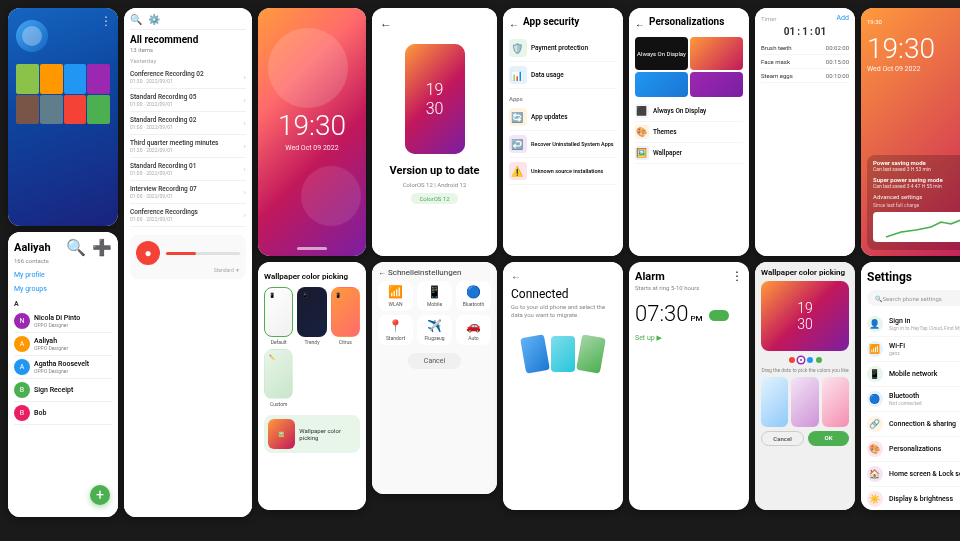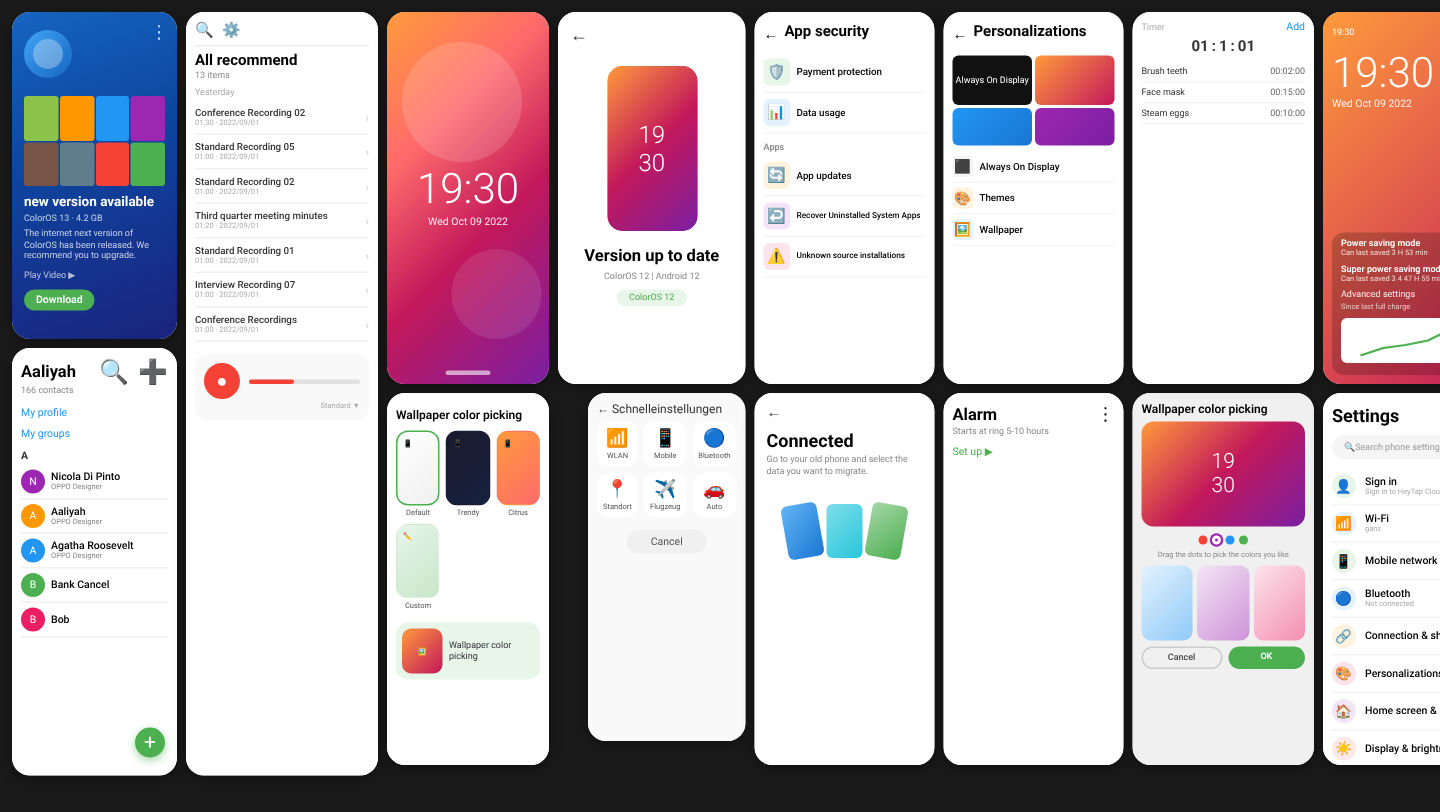--- a/index.html
+++ b/index.html
@@ -52,21 +52,21 @@
     .col4 .screen { height: 509px; }
 
     
     .col5 { width: 120px; }
     .col5 .screen { height: 509px; }
 
     
     .col6 { width: 120px; }
 
     
-    .col7 { width: 121px; }
+    .col7 { width: 100px; }
 
     
     .col8 { width: 130px; }
 
     
     .new-version-screen {
       background: linear-gradient(160deg, #1565c0 0%, #0d47a1 40%, #1a237e 100%);
       color: white;
       padding: 8px;
       height: 100%;
@@ -348,20 +348,21 @@
     .preview-img:nth-child(2) { background: linear-gradient(135deg, #333, #555); }
     .preview-img:nth-child(3) { background: #2196f3; }
     .preview-img.aod { background: #111; display: flex; align-items: center; justify-content: center; color: white; font-size: 6px; }
 
     
     .alarm-screen {
       background: #fff;
       height: 100%;
       padding: 6px;
       overflow: hidden;
+      border-radius: 15px;
     }
     .alarm-screen h2 { font-size: 11px; font-weight: 700; margin: 2px 0 1px; }
     .alarm-screen .alarm-sub { font-size: 6px; color: #888; margin-bottom: 6px; }
     .alarm-time { font-size: 22px; font-weight: 300; margin: 4px 0; }
     .alarm-period { font-size: 8px; font-weight: 500; vertical-align: super; }
     .alarm-toggle { 
       width: 20px; height: 11px; background: #4caf50; 
       border-radius: 6px; display: inline-block;
       position: relative; margin-left: 4px;
     }
@@ -501,21 +502,21 @@
     
     .connected-screen {
       background: #fff;
       height: 100%;
       padding: 8px;
       display: flex;
       flex-direction: column;
       overflow: hidden;
     }
     .connected-screen .back { font-size: 10px; color: #333; margin-bottom: 6px; }
-    .connected-screen h2 { font-size: 12px; font-weight: 700; margin-bottom: 2px; }
+    .connected-screen h2 { font-size: 12px; font-weight: 400; margin-bottom: 2px; }
     .connected-screen p { font-size: 6px; color: #888; margin-bottom: 8px; line-height: 1.4; }
     .transfer-icon {
       display: flex;
       gap: 4px;
       justify-content: center;
       margin: 8px 0;
     }
     .transfer-card {
       width: 24px;
       height: 36px;
@@ -564,29 +565,20 @@
         <div class="photo-grid">
           <div class="photo-cell"></div>
             <div class="photo-cell"></div>
           <div class="photo-cell"></div>
             <div class="photo-cell"></div>
           <div class="photo-cell"></div>
             <div class="photo-cell"></div>
           <div class="photo-cell"></div>
             <div class="photo-cell"></div>
         </div>
-        <div style="margin-top:6px;">
-          <h2>new version available</h2>
-          <p>ColorOS 13 · 4.2 GB</p>
-          <p>The internet next version of ColorOS has been released. We recommend you to upgrade.</p>
-          <div style="display:flex;gap:6px;align-items:center;margin-top:4px;">
-            <span style="font-size:6px;color:rgba(255,255,255,0.7);">Play Video ▶</span>
-          </div>
-          <div class="download-btn">Download</div>
-        </div>
       </div>
     </div>
 
     <div class="screen" style="height:285px;position:relative;">
       <div class="contacts-screen">
         <div style="display:flex;justify-content:space-between;align-items:center;">
           <h2>Aaliyah</h2>
           <div style="display:flex;gap:6px;">
             <span>🔍</span>
             <span>➕</span>
@@ -613,21 +605,21 @@
         <div class="contact-item">
           <div class="contact-avatar" style="background:#2196f3;">A</div>
           <div class="contact-info">
             <div class="name">Agatha Roosevelt</div>
             <div class="role">OPPO Designer</div>
           </div>
         </div>
         <div class="contact-item">
           <div class="contact-avatar" style="background:#4caf50;">B</div>
           <div class="contact-info">
-            <div class="name">Bank Cancel</div>
+            <div class="name">Sign Receipt</div>
           </div>
         </div>
         <div class="contact-item">
           <div class="contact-avatar" style="background:#e91e63;">B</div>
           <div class="contact-info">
             <div class="name">Bob</div>
           </div>
         </div>
         <div class="fab-btn">+</div>
       </div>
@@ -769,21 +761,21 @@
         <div class="back-arrow">←</div>
         <div class="mini-phone-preview">
           <div style="position:absolute;inset:0;background:linear-gradient(135deg,#ff9a3c 0%,#c2185b 50%,#7b1fa2 100%);border-radius:10px;"></div>
           <div style="position:relative;font-size:16px;font-weight:300;">19<br>30</div>
         </div>
         <h2>Version up to date</h2>
         <p>ColorOS 12 | Android 12</p>
         <div class="version-badge">ColorOS 12</div>
       </div>
     </div>
-    <div class="screen" style="height:232px;margin-left:20px;">
+    <div class="screen" style="height:232px;">
       <div class="schnell-screen">
         <div class="schnell-back">← Schnelleinstellungen</div>
         <div class="schnell-grid">
           <div class="schnell-item">
             <span class="schnell-icon">📶</span>
             <span>WLAN</span>
           </div>
           <div class="schnell-item">
             <span class="schnell-icon">📱</span>
             <span>Mobile</span>
@@ -910,20 +902,25 @@
       </div>
     </div>
 
     <div class="screen" style="height:248px;">
       <div class="alarm-screen">
         <div style="display:flex;justify-content:space-between;align-items:center;">
           <h2>Alarm</h2>
           <span style="font-size:12px;">⋮</span>
         </div>
         <div class="alarm-sub">Starts at ring 5-10 hours</div>
+        <div style="display:flex;align-items:baseline;gap:2px;">
+          <div class="alarm-time">07:30</div>
+          <span class="alarm-period">PM</span>
+          <div class="alarm-toggle"></div>
+        </div>
         <div style="font-size:7px;color:#4caf50;margin-top:4px;">Set up ▶</div>
       </div>
     </div>
   </div>
 
   <div class="phone-column col7">
 
     <div class="screen" style="height:248px;">
       <div style="background:white;height:100%;padding:6px;overflow:hidden;">
         <div style="display:flex;justify-content:space-between;align-items:center;margin-bottom:4px;">

